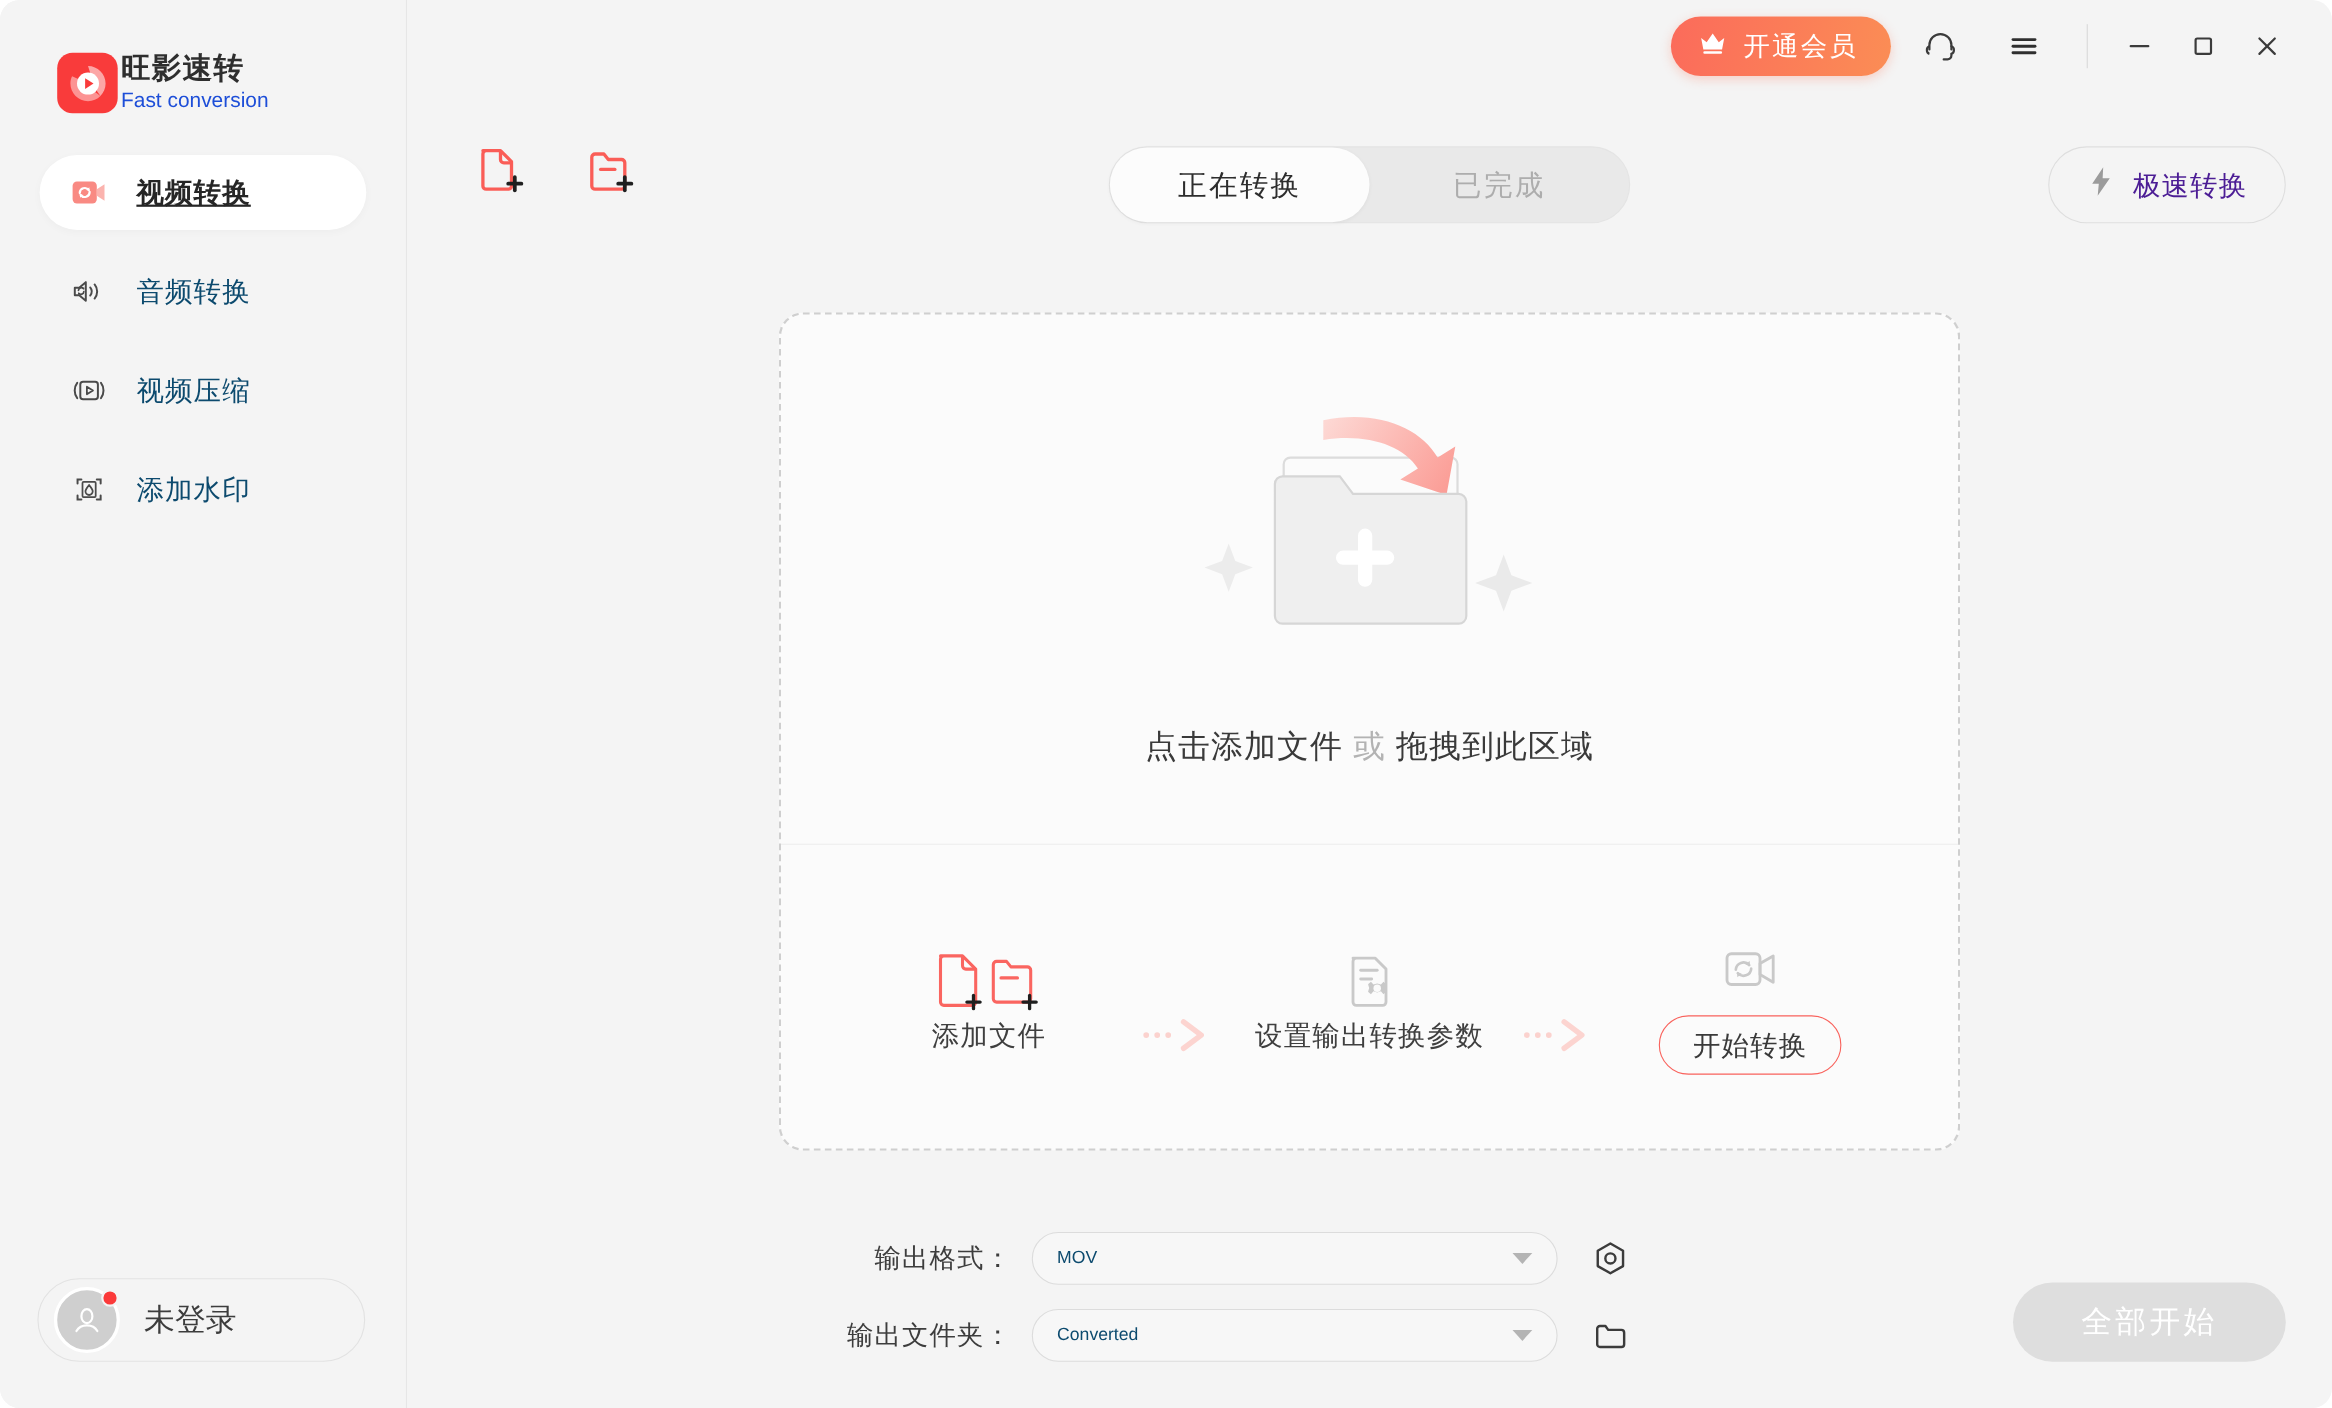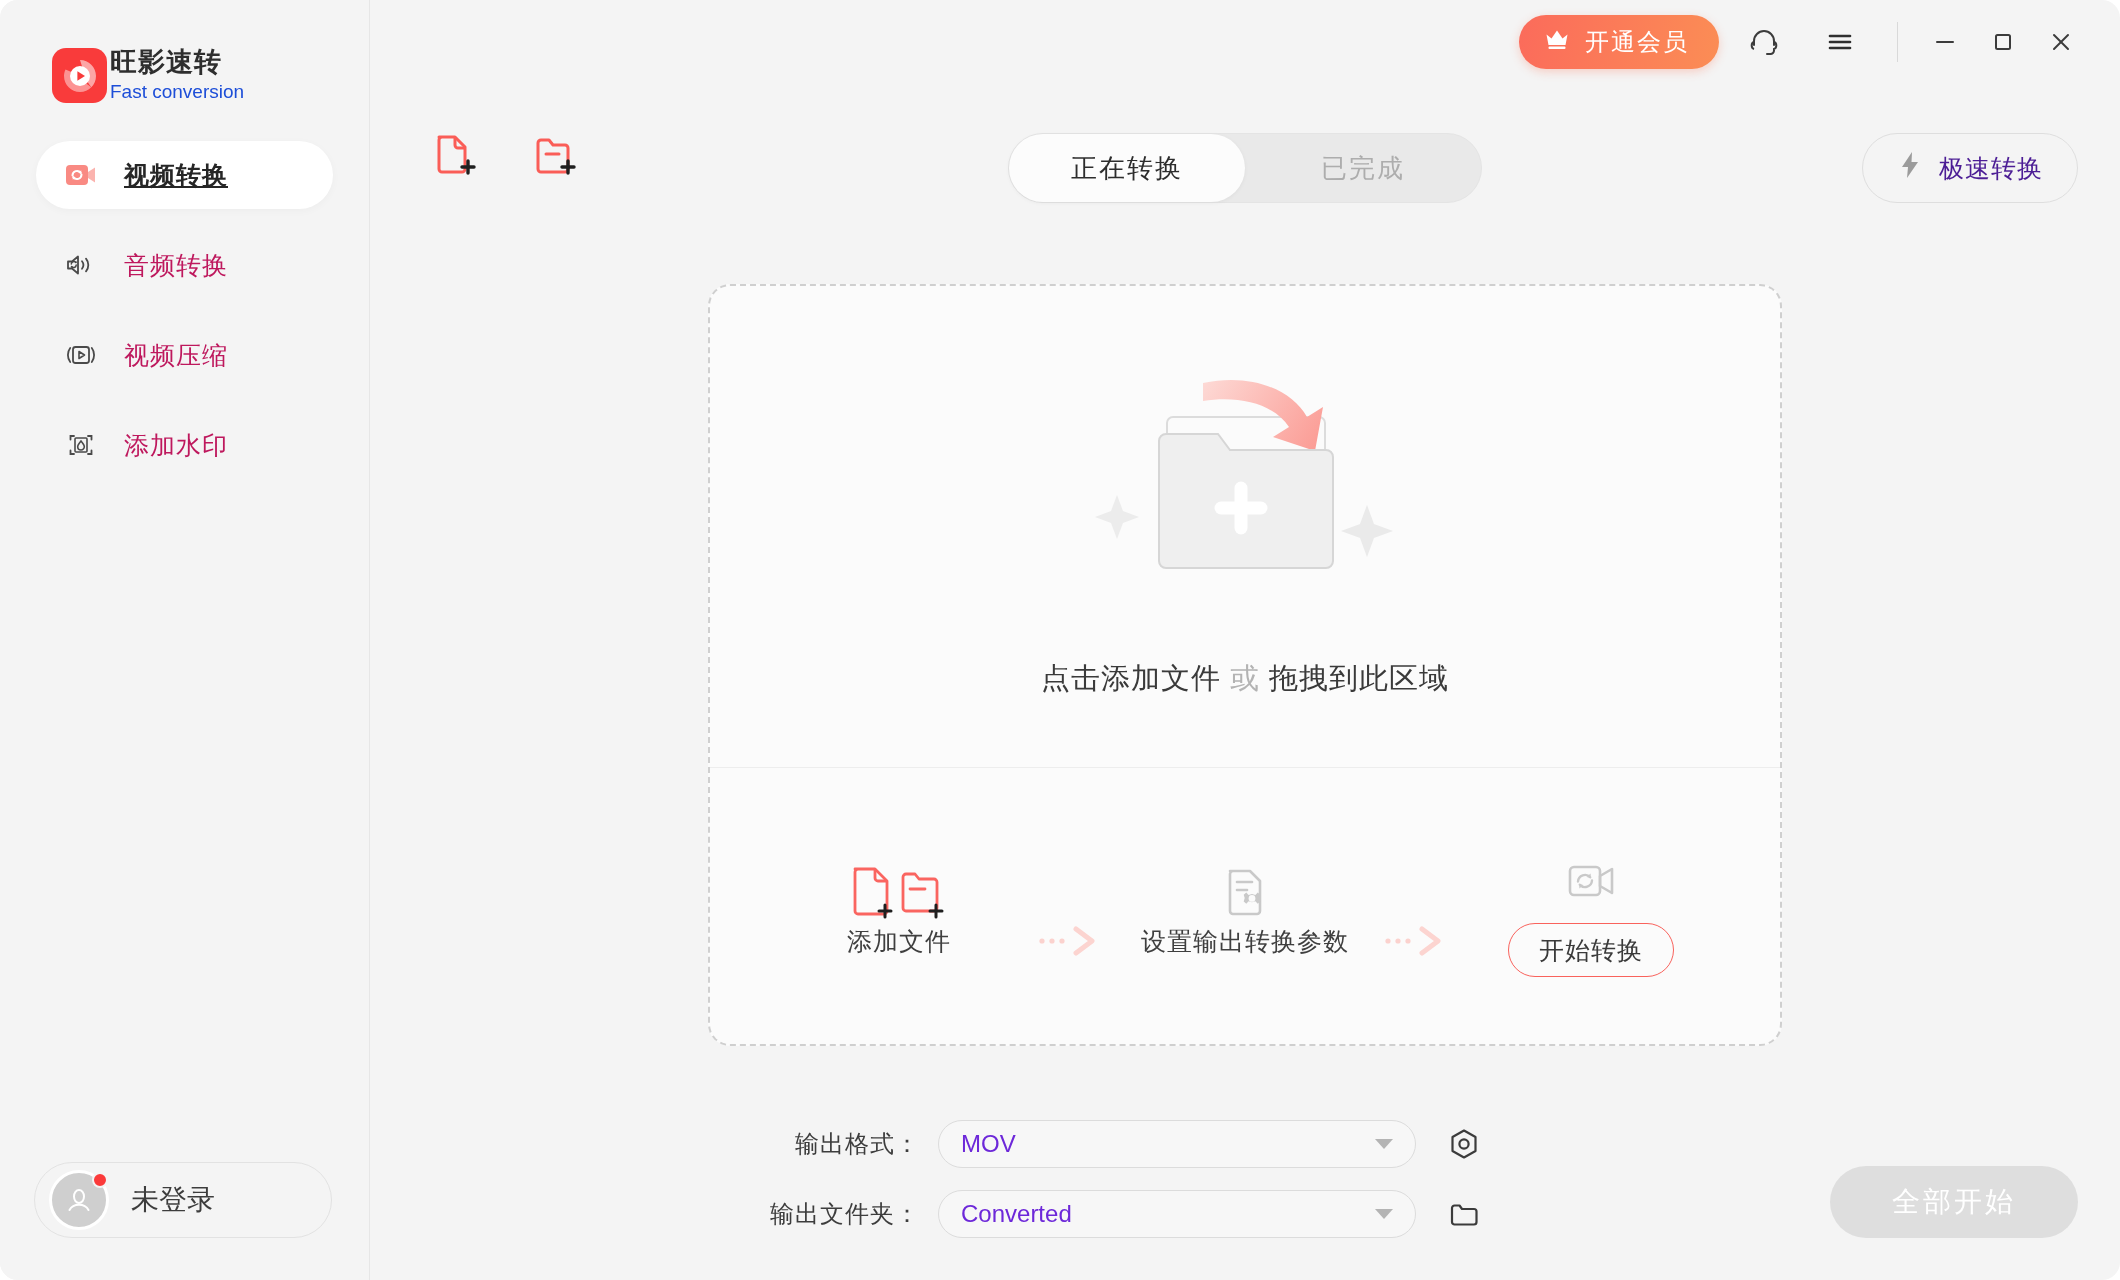--- a/index.html
+++ b/index.html
@@ -42,21 +42,21 @@
   }
 
   #nav { margin-top: 38px; padding: 0 36px; }
   .nav-item {
     display: flex; align-items: center; gap: 26px;
     height: 68px; padding-left: 28px;
     border-radius: 34px; cursor: pointer;
     margin-bottom: 22px;
   }
   .nav-item.active { background: #ffffff; box-shadow: 0 2px 8px rgba(0,0,0,0.03); }
-  .nav-label { font-size: 25px; color: #be185d; letter-spacing: 1px; }
+  .nav-label { font-size: 25px; color: #0c4a6e; letter-spacing: 1px; }
   .nav-item.active .nav-label { color: #262626; font-weight: bold; text-decoration: underline; }
   .nav-icon { width: 34px; height: 34px; display: flex; align-items: center; justify-content: center; flex: 0 0 34px; }
 
   
   #user-pill {
     position: absolute; left: 34px; bottom: 42px;
     width: 298px; height: 76px;
     border: 1px solid #e2e2e2; border-radius: 38px;
     background: #f4f4f4;
     display: flex; align-items: center; gap: 22px; padding-left: 14px;
@@ -165,21 +165,21 @@
   
   #settings { position: absolute; left: 400px; bottom: 42px; }
   .set-row { display: flex; align-items: center; margin-bottom: 22px; }
   .set-row:last-child { margin-bottom: 0; }
   .set-label { font-size: 24px; color: #3d3d3d; width: 150px; text-align: right; letter-spacing: 1px; }
   .select {
     position: relative; width: 478px; height: 48px; margin-left: 18px;
     border: 1px solid #dcdcdc; border-radius: 24px; background: #f7f7f7;
     display: flex; align-items: center; padding: 0 22px; cursor: pointer;
   }
-  .select-value { font-size: 24px; color: #6d28d9; }
+  .select-value { font-size: 16px; color: #0c4a6e; }
   .caret {
     position: absolute; right: 22px; top: 50%; transform: translateY(-50%);
     width: 0; height: 0; border-left: 9px solid transparent; border-right: 9px solid transparent;
     border-top: 10px solid #b4b4b4;
   }
   .set-aux { margin-left: 28px; width: 40px; height: 40px; display:flex; align-items:center; justify-content:center; cursor:pointer; }
 
   #startall-btn {
     position: absolute; right: 42px; bottom: 42px;
     width: 248px; height: 72px; border-radius: 36px; border: none;

